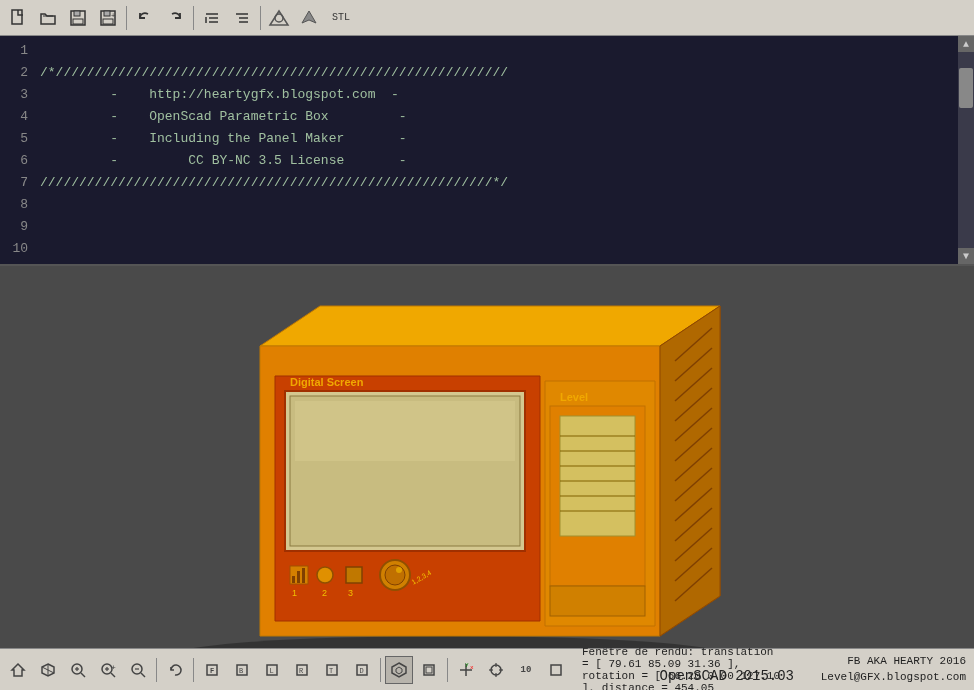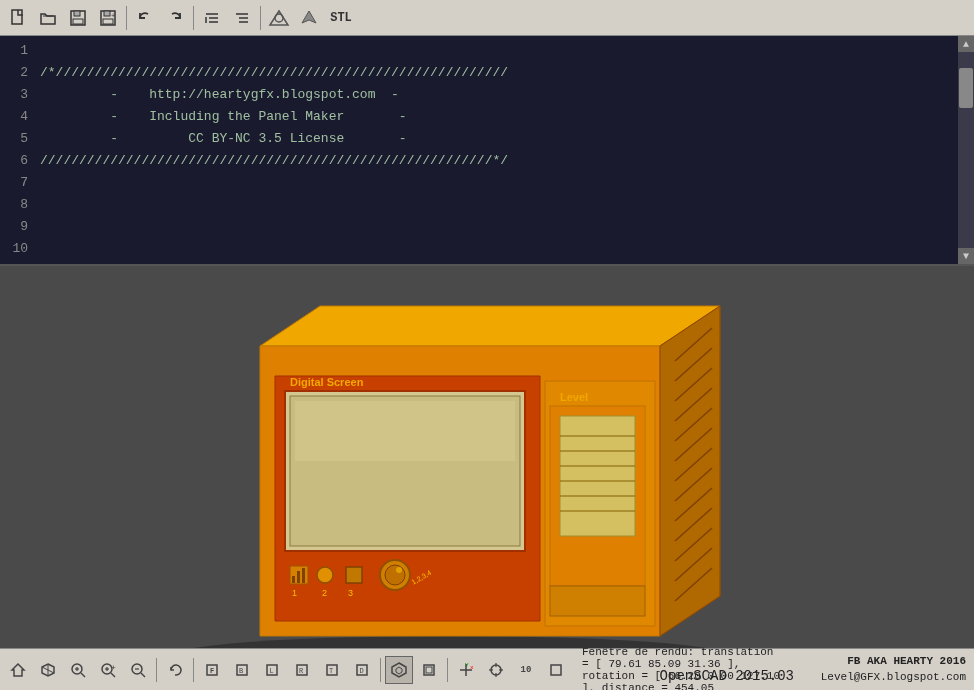--- a/index.html
+++ b/index.html
@@ -242,21 +242,21 @@
     <svg width="22" height="18" viewBox="0 0 22 18">
       <polygon points="2,16 11,2 20,16" fill="none" stroke="#555" stroke-width="1.5"></polygon>
       <circle cx="11" cy="9" r="4" fill="none" stroke="#555" stroke-width="1.5"></circle>
     </svg>
   </div>
   <div class="toolbar-btn" title="Full Render">
     <svg width="22" height="18" viewBox="0 0 22 18">
       <polygon points="4,14 11,2 18,14 11,11 Z" fill="#888" stroke="#555" stroke-width="1"></polygon>
     </svg>
   </div>
-  <div class="toolbar-btn" title="Export STL" style="font-size:12px; font-weight:bold; color:#333; width:32px;text-align:center;">
+  <div class="toolbar-btn" title="Export STL" style="font-size:10px; font-weight:normal; color:#333; width:32px;text-align:center;">
     <span>STL</span>
   </div>
 </div>
 
 <div id="editor-area">
   <div id="line-numbers">
     <div>1</div>
     <div>2</div>
     <div>3</div>
     <div>4</div>
@@ -264,20 +264,21 @@
     <div>6</div>
     <div>7</div>
     <div>8</div>
     <div>9</div>
     <div>10</div>
   </div>
   <div id="code-content">
     <div class="code-line"> </div>
     <div class="code-line code-comment">/*//////////////////////////////////////////////////////////</div>
     <div class="code-line code-comment">         -    http://heartygfx.blogspot.com  -</div>
+    <div class="code-line code-comment">         -    OpenScad Parametric Box         -</div>
     <div class="code-line code-comment">         -    Including the Panel Maker       -</div>
     <div class="code-line code-comment">         -         CC BY-NC 3.5 License       -</div>
     <div class="code-line code-comment">//////////////////////////////////////////////////////////*/</div>
     <div class="code-line"> </div>
     <div class="code-line"> </div>
   </div>
   <div class="scrollbar-v">
     <div class="scrollbar-arrow">▲</div>
     <div class="scrollbar-thumb"></div>
     <div style="flex:1"></div>
@@ -490,16 +491,16 @@
       </svg>
     </div>
   </div>
 
   <div id="status-text-area">
     <div style="font-size:11px; color:#222;">Fenêtre de rendu: translation = [ 79.61 85.09 31.36 ], rotation = [ 66.20 0.00 127.10 ], distance = 454.05</div>
     <div style="font-size:14px; color:#222; position:absolute; right:180px; bottom:6px;">OpenSCAD 2015.03</div>
   </div>
 
   <div id="branding" style="min-width:180px; text-align:right; padding-right:8px; font-size:11px; color:#222; font-family:'Courier New',monospace; line-height:1.4;">
-    <div style="font-weight:bold;">FB AKA HEARTY 2016</div>
+    <div style="font-weight:normal;">FB AKA HEARTY 2016</div>
     <div>Level@GFX.blogspot.com</div>
   </div>
 </div>
 
 </body></html>

